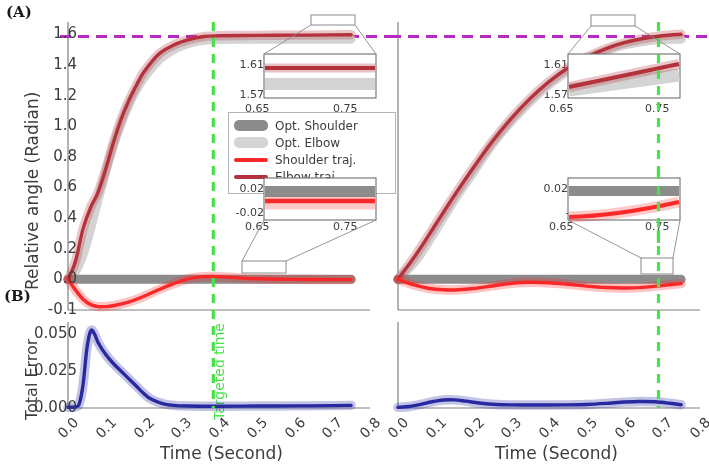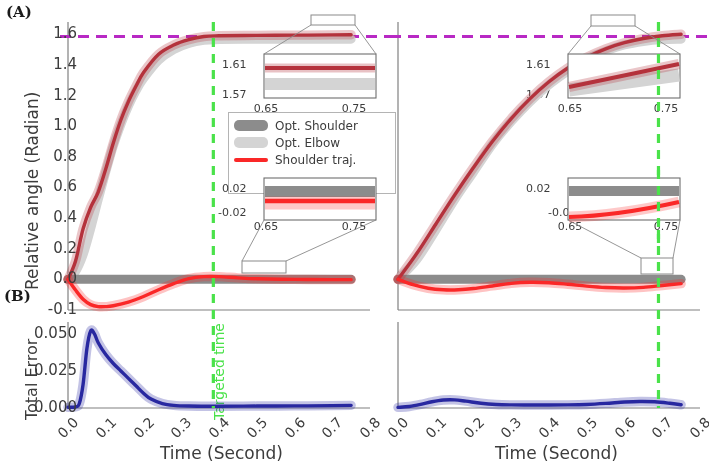--- a/index.html
+++ b/index.html
@@ -38,23 +38,23 @@
     transform-origin:100% 0;
     transform:rotate(-45deg);
     text-align:right;
   }
   .tick-y{ text-align:right;margin-left:13px; }
   .inset-tick{
     position:absolute;
     font-size:11px;
     color:#3c3c3c;
     white-space:nowrap;
-    text-align:left;
-  }
-  .inset-tick-x{ text-align:center; }
+    text-align:right;
+  }
+  .inset-tick-x{ text-align:left; }
   .elbow-target-text{
     position:absolute;
     font-size:15px;
     color:#b829c4;
     white-space:nowrap;
   }
   .targeted-text{
     position:absolute;
     font-size:14px;
     color:#4ae24a;
@@ -104,20 +104,24 @@
       <span class="legend-swatch" style="background:#8c8c8c"></span>
       <span class="legend-text">Opt. Shoulder</span>
     </div>
     <div class="legend-row">
       <span class="legend-swatch" style="background:#d4d4d4"></span>
       <span class="legend-text">Opt. Elbow</span>
     </div>
     <div class="legend-row">
       <span class="legend-swatch thin" style="background:#fa2828"></span>
       <span class="legend-text">Shoulder traj.</span>
+    </div>
+    <div class="legend-row">
+      <span class="legend-swatch thin" style="background:#b4323c"></span>
+      <span class="legend-text">Elbow traj.</span>
     </div>
   </div>
 
   <div class="inset-tick" style="left:222px;top:58px;width:42px;">1.61</div>
   <div class="inset-tick" style="left:222px;top:88px;width:42px;">1.57</div>
   <div class="inset-tick inset-tick-x" style="left:245px;top:102px;width:42px;">0.65</div>
   <div class="inset-tick inset-tick-x" style="left:333px;top:102px;width:42px;">0.75</div>
 
   <div class="inset-tick" style="left:222px;top:182px;width:42px;">0.02</div>
   <div class="inset-tick" style="left:218px;top:206px;width:46px;">-0.02</div>

